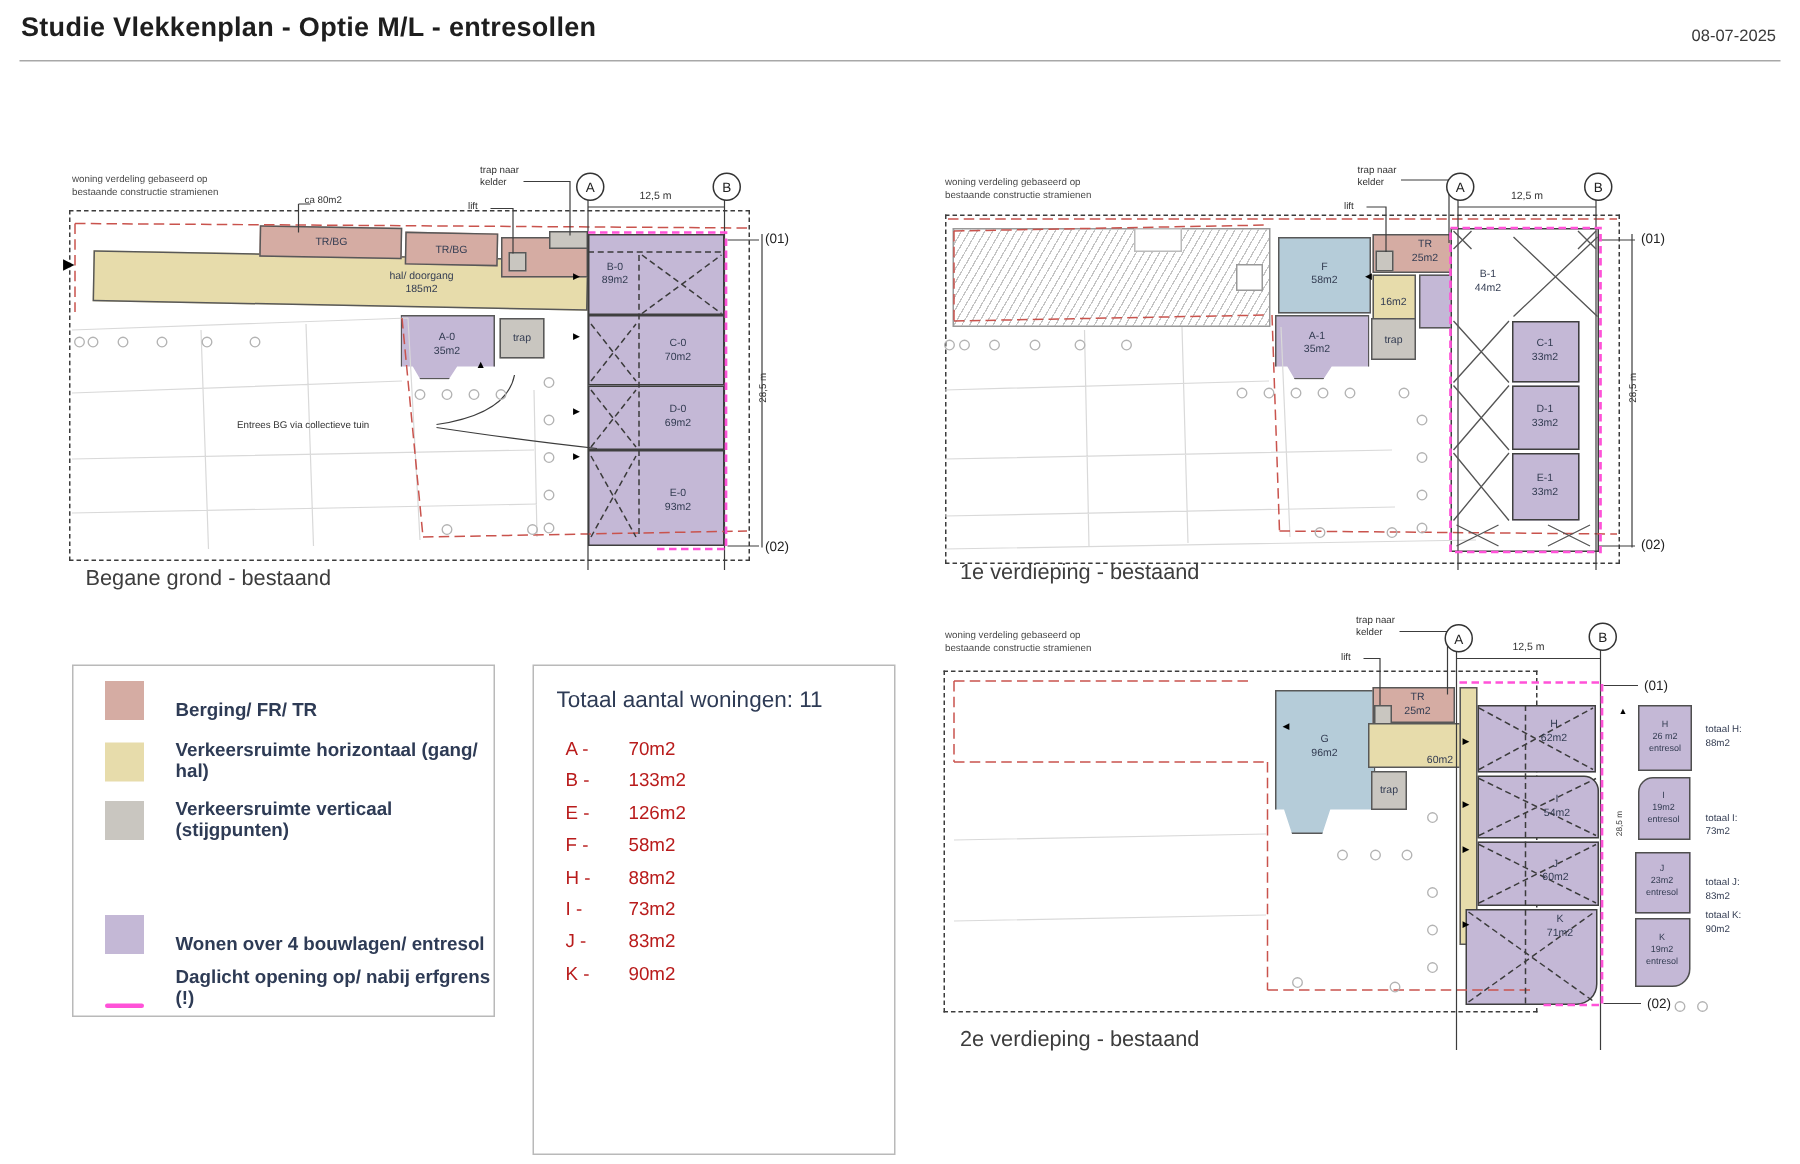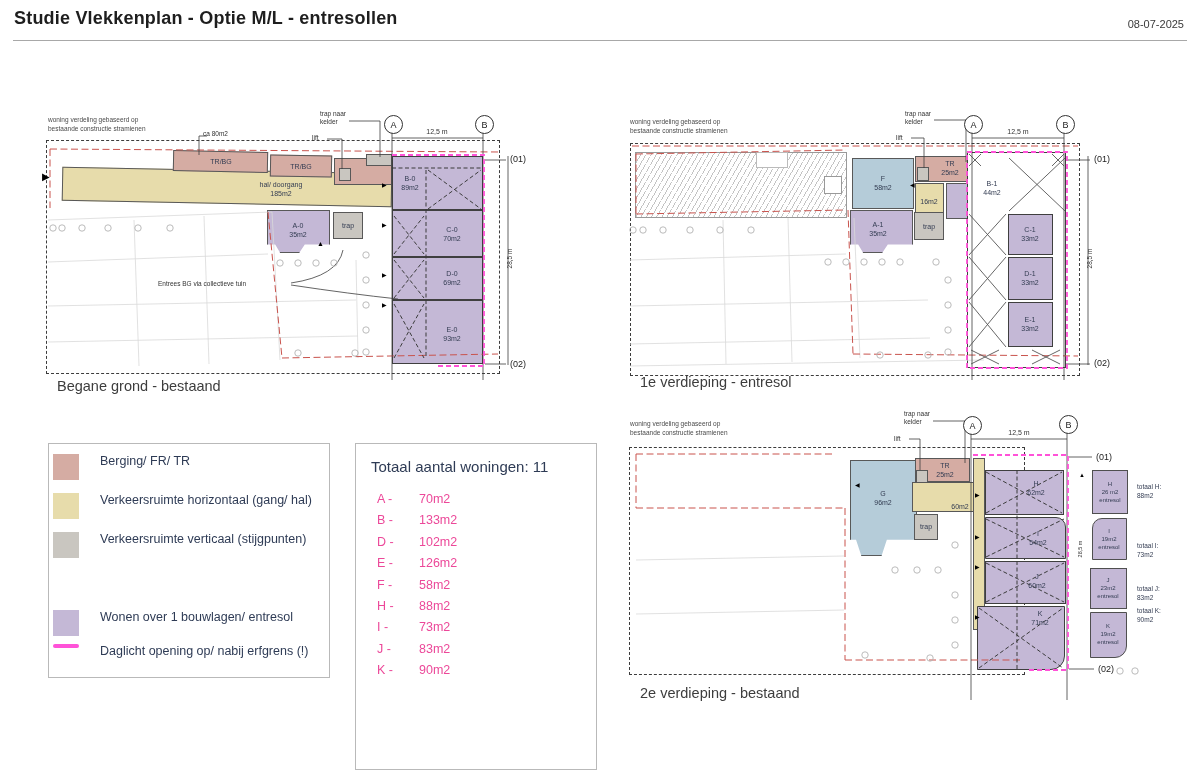--- a/index.html
+++ b/index.html
@@ -27,26 +27,26 @@
   .mk{position:absolute;font-size:9px;color:#222;z-index:6;transform:translate(-50%,-50%);}
   .dimt{position:absolute;font-size:7px;color:#333;transform:translate(-50%,-50%);z-index:6;}
   .vdim{position:absolute;width:40px;text-align:center;font-size:6.5px;color:#333;transform:rotate(-90deg);z-index:6;}
   .svgo{position:absolute;left:0;top:0;z-index:3;pointer-events:none;}
   .arr{position:absolute;font-size:6px;color:#000;line-height:1;z-index:5;}
   .hatch{position:absolute;box-sizing:border-box;border:1px solid #999;
          background:repeating-linear-gradient(120deg,#c4c4c4 0,#c4c4c4 .8px,transparent .8px,transparent 4.5px);}
   .bay{clip-path:polygon(0 0,100% 0,100% 80%,60% 80%,51% 100%,21% 100%,13% 80%,0 80%);}
   
   .panel{position:absolute;background:#fff;border:1px solid #b9b9b9;box-sizing:border-box;}
-  .lrow{position:absolute;left:4px;display:flex;align-items:flex-start;}
+  .lrow{position:absolute;left:21px;display:flex;align-items:flex-end;font-weight:bold;}
   .lswatch{width:26px;height:26px;flex:0 0 26px;}
   .lline{width:26px;height:3.5px;flex:0 0 26px;border-radius:2px;}
   .llabel{margin-left:21px;font-size:12.5px;color:#2e3b55;}
   .ttitle{margin:14px 0 14px 15px;font-size:15px;color:#2e3b55;}
-  .trow{margin-left:21px;line-height:21.4px;font-size:12.5px;color:#ec4899;}
+  .trow{margin-left:21px;line-height:21.4px;font-size:12.5px;color:#b91c1c;}
   .tkey{display:inline-block;width:42px;}
   .ebox{position:absolute;box-sizing:border-box;border:1.2px solid #4f4f4f;background:#c4b8d6;z-index:2;}
   .eblabel{position:absolute;font-size:6px;line-height:1.35;color:#333c52;white-space:pre-line;text-align:center;
            transform:translate(-50%,-50%);z-index:4;}
   .etotal{position:absolute;font-size:6.5px;line-height:1.4;color:#333c52;white-space:pre-line;z-index:4;}
 </style>
 </head>
 <body>
 
 <div class="title">Studie Vlekkenplan - Optie M/L - entresollen</div>
@@ -239,21 +239,21 @@
         <circle cx="272" cy="154" r="3.2"></circle>
         <circle cx="308" cy="154" r="3.2"></circle>
       <circle cx="320" cy="172" r="3.2"></circle>
         <circle cx="320" cy="197" r="3.2"></circle>
         <circle cx="320" cy="222" r="3.2"></circle>
         <circle cx="320" cy="244" r="3.2"></circle>
       <circle cx="252" cy="247" r="3.2"></circle>
         <circle cx="300" cy="247" r="3.2"></circle>
     </g>
   </svg>
-  <div class="cap" style="left:12px;top:266px;">1e verdieping - entresol</div>
+  <div class="cap" style="left:12px;top:266px;">1e verdieping - bestaand</div>
 </div>
 
 <div class="plan" style="left:628px;top:408px;width:572px;height:310px;">
   <div class="note" style="left:2px;top:12px;">woning verdeling gebaseerd op
 bestaande constructie stramienen</div>
   <div class="outerb" style="left:1px;top:39px;width:396px;height:228px;"></div>
 
   <div class="room c-w1" style="left:222px;top:52px;width:67px;height:96px;clip-path:polygon(0 0,100% 0,100% 83%,55% 83%,47% 100%,17% 100%,9% 83%,0 83%);"></div>
   <div class="room c-ber" style="left:287px;top:50px;width:55px;height:24px;"></div>
   <div class="room c-ver" style="left:288px;top:62px;width:12px;height:13px;"></div>
@@ -368,32 +368,31 @@
   <div class="lrow" style="top:88px;">
     <div class="lswatch" style="background: rgb(201, 198, 192);"></div>
     <span class="llabel">Verkeersruimte verticaal (stijgpunten)</span>
   </div>
   <div class="lrow" style="top:49px;">
     <div class="lswatch" style="background: rgb(231, 220, 171);"></div>
     <span class="llabel">Verkeersruimte horizontaal (gang/ hal)</span>
   </div>
   <div class="lrow" style="top:166px;">
     <div class="lswatch" style="background: rgb(196, 184, 214);"></div>
-    <span class="llabel">Wonen over 1 bouwlagen/ entresol</span>
+    <span class="llabel">Wonen over 4 bouwlagen/ entresol</span>
   </div>
   <div class="lrow" style="top:200px;">
     <div class="lline" style="background: rgb(255, 82, 216);"></div>
     <span class="llabel">Daglicht opening op/ nabij erfgrens (!)</span>
   </div>
 </div>
 
 <div class="panel" style="left:355px;top:443px;width:242px;height:327px;">
   <div class="ttitle">Totaal aantal woningen: 11</div>
   <div class="trow"><span class="tkey">A -</span><span>70m2</span></div>
   <div class="trow"><span class="tkey">B -</span><span>133m2</span></div>
-  <div class="trow"><span class="tkey">D -</span><span>102m2</span></div>
   <div class="trow"><span class="tkey">E -</span><span>126m2</span></div>
   <div class="trow"><span class="tkey">F -</span><span>58m2</span></div>
   <div class="trow"><span class="tkey">H -</span><span>88m2</span></div>
   <div class="trow"><span class="tkey">I -</span><span>73m2</span></div>
   <div class="trow"><span class="tkey">J -</span><span>83m2</span></div>
   <div class="trow"><span class="tkey">K -</span><span>90m2</span></div>
 </div>
 
 </body></html>

